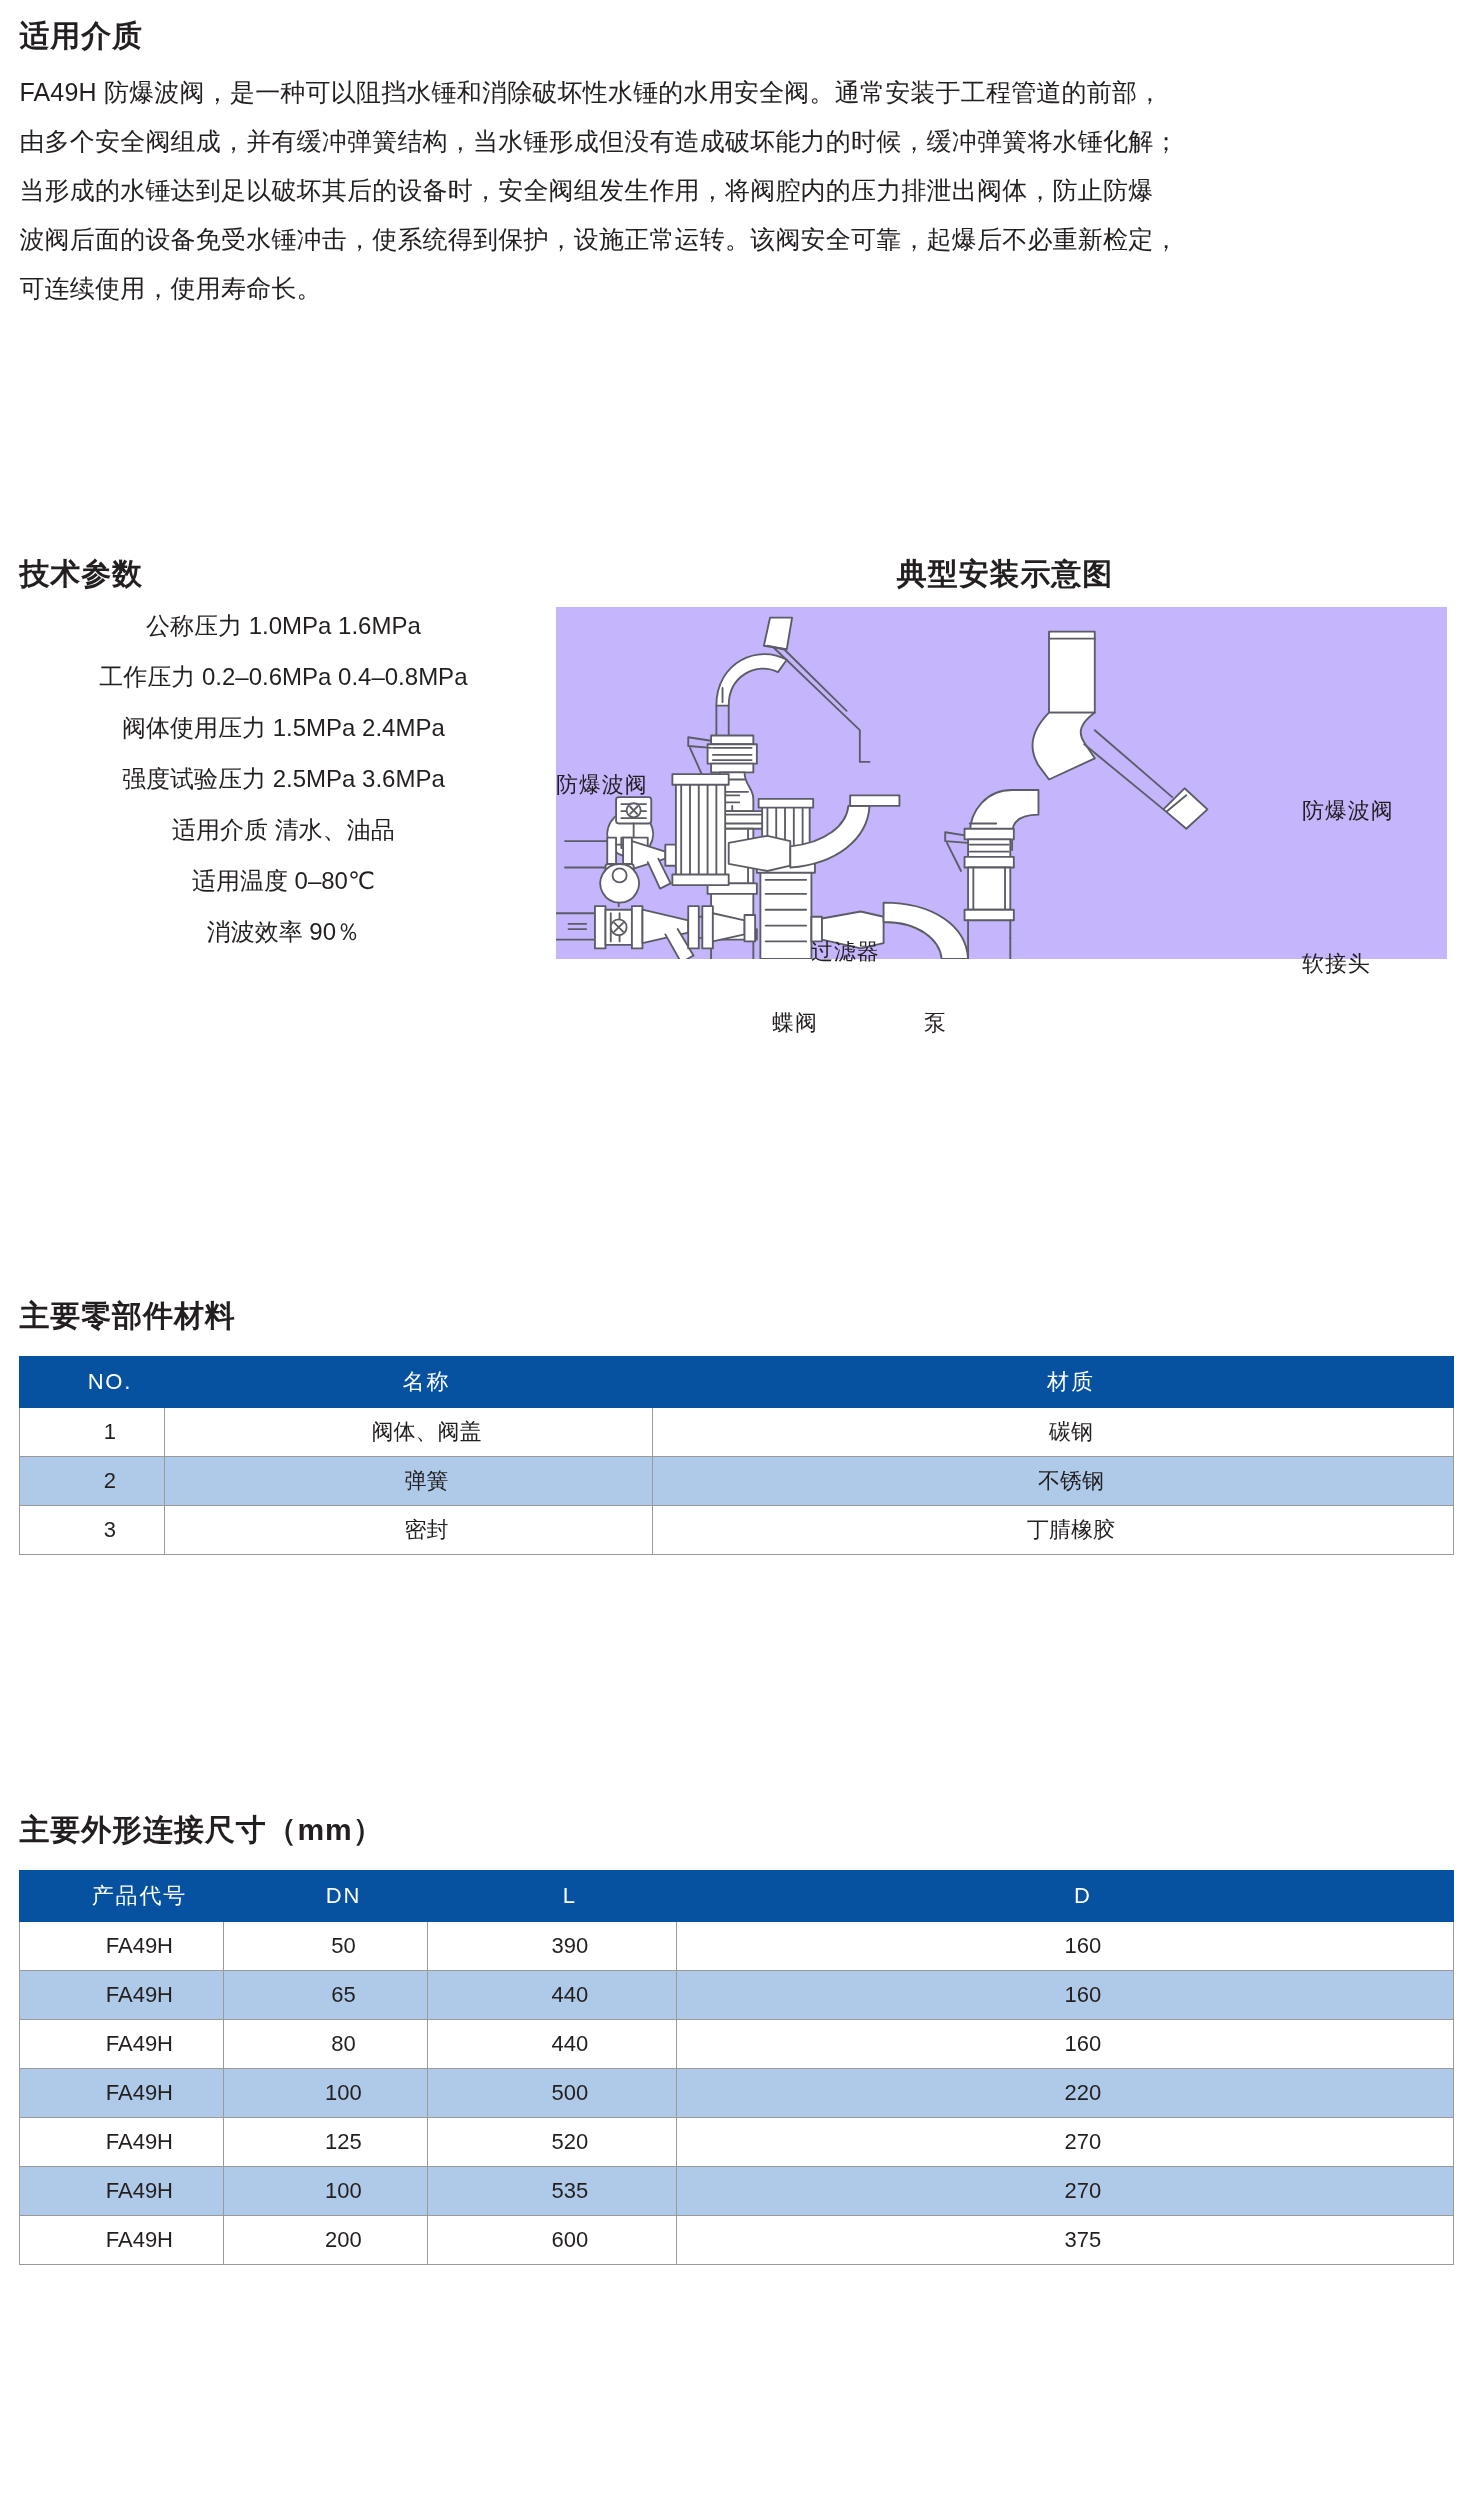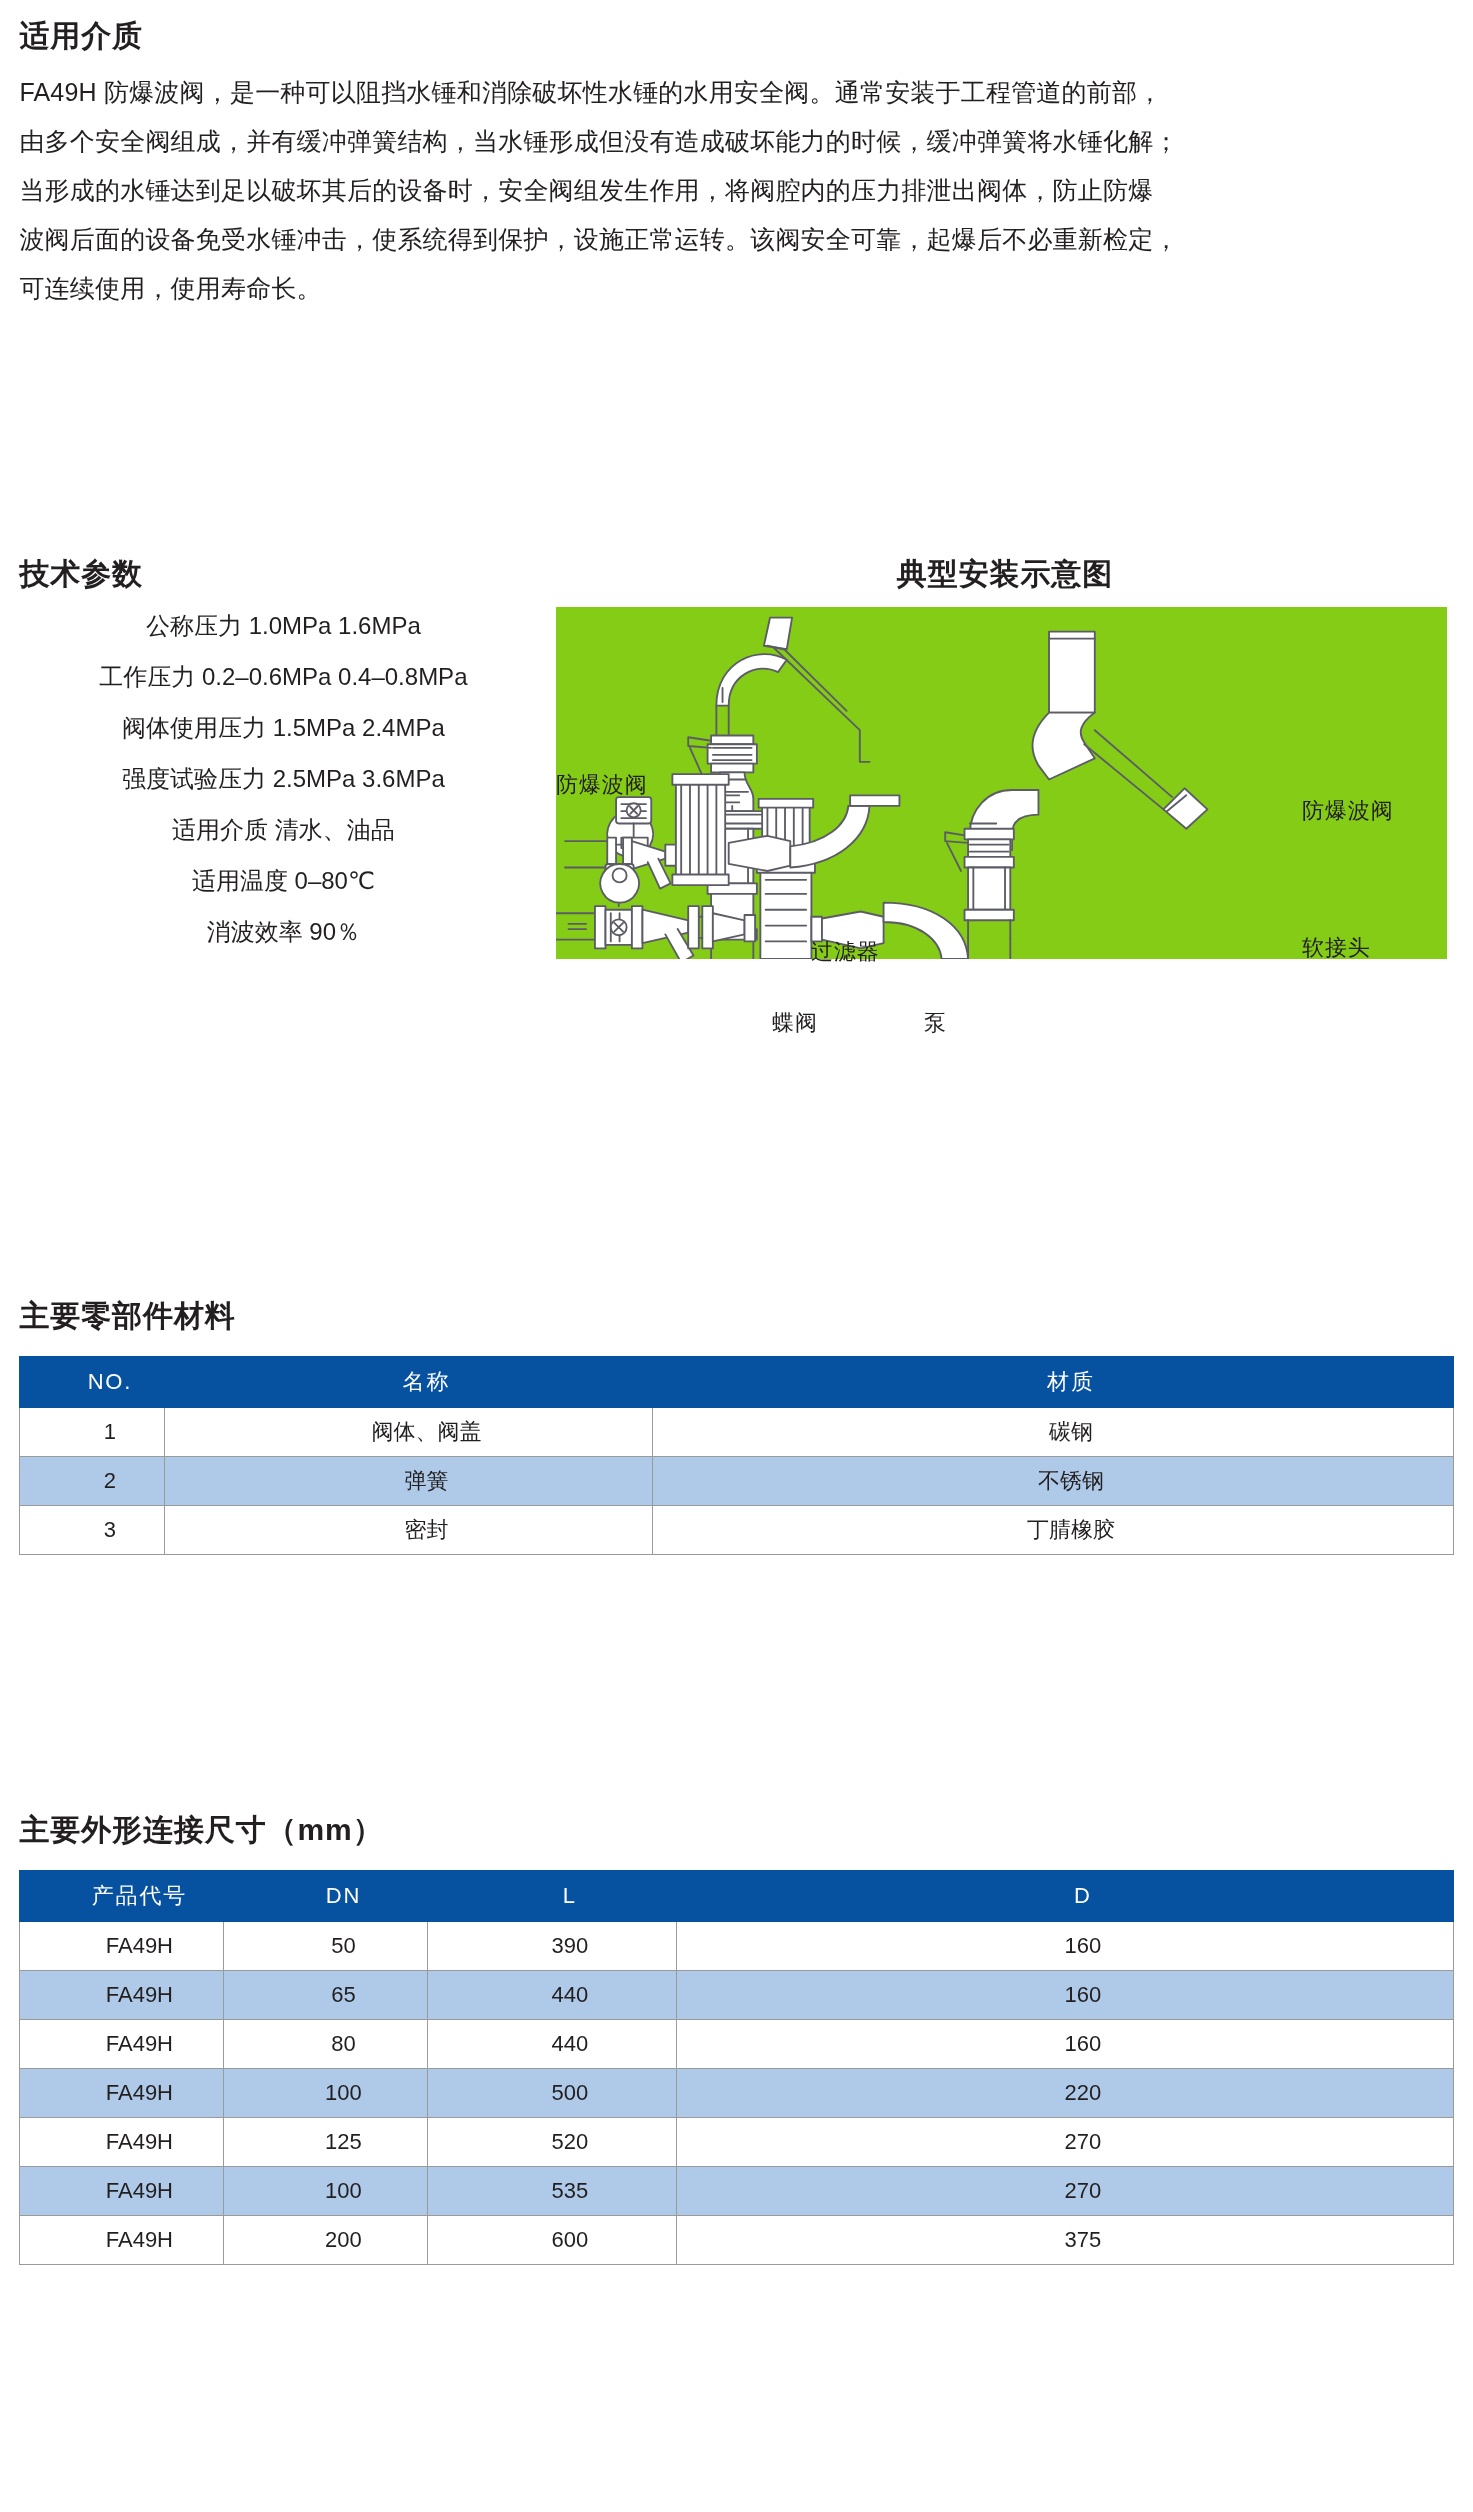--- a/index.html
+++ b/index.html
@@ -69,33 +69,33 @@
     position: absolute;
     left: 556px;
     top: 554px;
     width: 898px;
   }
   #diagram-block .section-title { margin-bottom: 12.3px; text-align: center; }
   .diagram-canvas {
     position: relative;
     width: 891px;
     height: 352px;
-    background: #84cc16;
+    background: #c4b5fd;
   }
   .diagram-canvas svg { display: block; }
   .diagram-label {
     position: absolute;
     font-size: 22px;
     color: #231f20;
     white-space: nowrap;
     letter-spacing: 0.9px;
   }
   #lbl-valve-top   { left: 0px;   top: 163px; }
   #lbl-valve-right { left: 746px; top: 189px; }
-  #lbl-soft-joint  { left: 746px; top: 326px; }
+  #lbl-soft-joint  { left: 746px; top: 342px; }
   #lbl-filter      { left: 255px; top: 330px; }
   #lbl-butterfly   { left: 216px; top: 401px; }
   #lbl-pump        { left: 368px; top: 401px; }
 
   
   .table-block { position: absolute; left: 19.4px; width: 1434px; }
   #materials-block { top: 1296px; }
   #dims-block      { top: 1810px; }
   .table-block .section-title { margin-bottom: 19.4px; }
 

